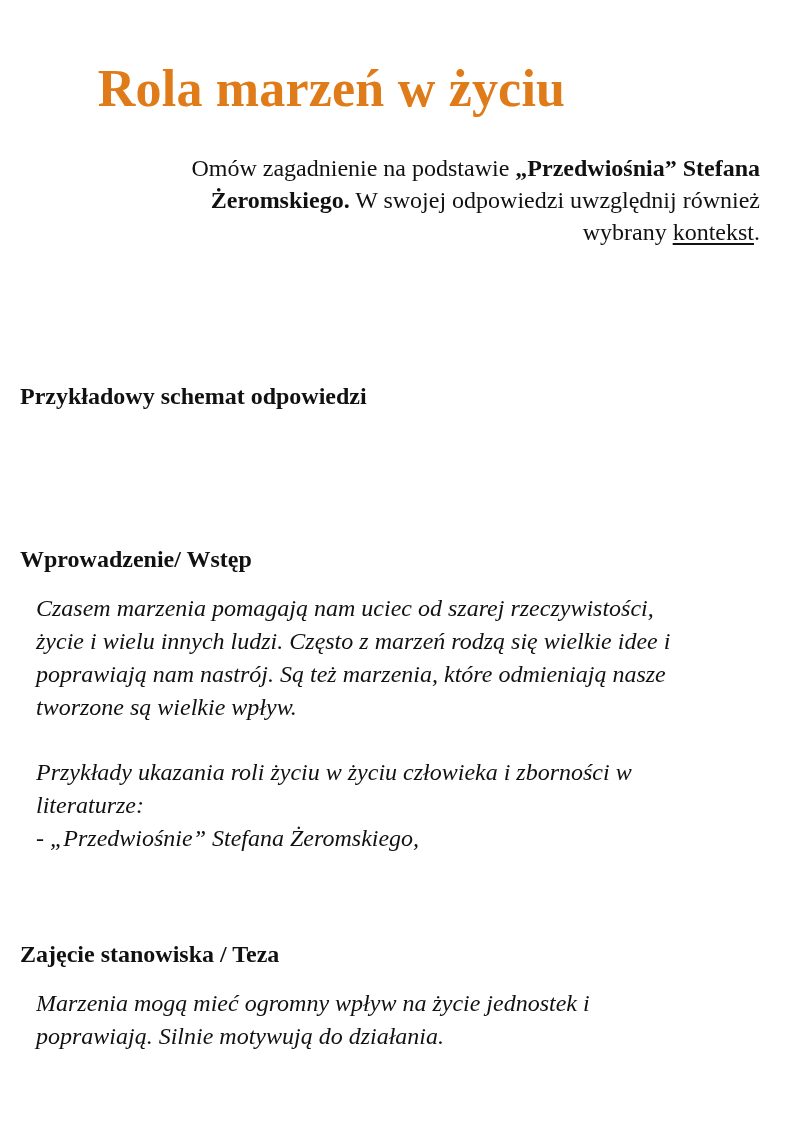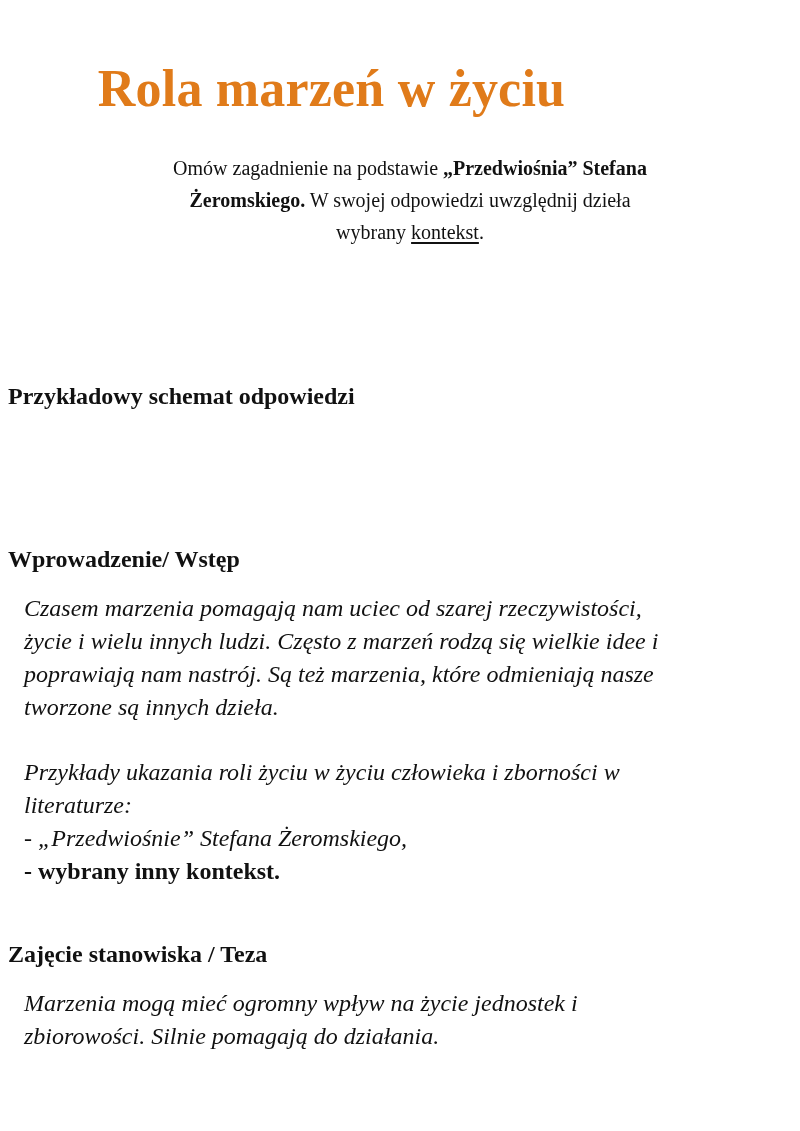--- a/index.html
+++ b/index.html
@@ -23,32 +23,32 @@
       text-align: center;
       color: #E07B1A;
       font-weight: bold;
       font-size: 52px;
       line-height: 64px;
       letter-spacing: 0.2px;
     }
     .title span { display: block; }
     .subtitle {
       position: absolute;
-      left: 50px;
+      left: 40px;
       top: 152px;
       width: 720px;
-      text-align: center;
-      font-size: 20px;
+      text-align: right;
+      font-size: 24px;
       line-height: 32px;
     }
     .subtitle b { font-weight: bold; }
     .subtitle u { text-decoration: underline; text-underline-offset: 3px; }
     .block {
       position: absolute;
-      left: 8px;
+      left: 20px;
       width: 770px;
       font-size: 24px;
       line-height: 33px;
     }
     .heading {
       font-weight: bold;
       font-size: 24px;
       line-height: 33px;
       margin: 0;
     }
@@ -61,46 +61,45 @@
   </style>
 </head>
 <body>
 
 <h1 class="title">
   <span>Rola marzeń w życiu</span>
 </h1>
 
 <div class="subtitle">
   <span>Omów zagadnienie na podstawie </span><b>„Przedwiośnia” Stefana</b><br>
-  <b>Żeromskiego.</b><span> W swojej odpowiedzi uwzględnij dzieła</span><br>
+  <b>Żeromskiego.</b><span> W swojej odpowiedzi uwzględnij również</span><br>
   <span>wybrany </span><u>kontekst</u><span>.</span>
 </div>
 
 <div class="block" style="top: 380px;">
   <p class="heading">Przykładowy schemat odpowiedzi</p>
 </div>
 
 <div class="block" style="top: 543px;">
   <p class="heading">Wprowadzenie/ Wstęp</p>
   <p class="ital">
     <span class="line">Czasem marzenia pomagają nam uciec od szarej rzeczywistości,</span>
     <span class="line">życie i wielu innych ludzi. Często z marzeń rodzą się wielkie idee i</span>
     <span class="line">poprawiają nam nastrój. Są też marzenia, które odmieniają nasze</span>
-    <span class="line">tworzone są innych dzieła.</span>
+    <span class="line">tworzone są wielkie wpływ.</span>
   </p>
 </div>
 
 <div class="block" style="top: 740px;">
   <p class="ital">
     <span class="line">Przykłady ukazania roli życiu w życiu człowieka i zborności w</span>
     <span class="line">literaturze:</span>
     <span class="line">- „Przedwiośnie” Stefana Żeromskiego,</span>
-    <span class="strong-line">- wybrany inny kontekst.</span>
   </p>
 </div>
 
 <div class="block" style="top: 938px;">
   <p class="heading">Zajęcie stanowiska / Teza</p>
   <p class="ital">
     <span class="line">Marzenia mogą mieć ogromny wpływ na życie jednostek i</span>
-    <span class="line">zbiorowości.  Silnie pomagają do działania.</span>
+    <span class="line">poprawiają.  Silnie motywują do działania.</span>
   </p>
 </div>
 
 </body></html>

